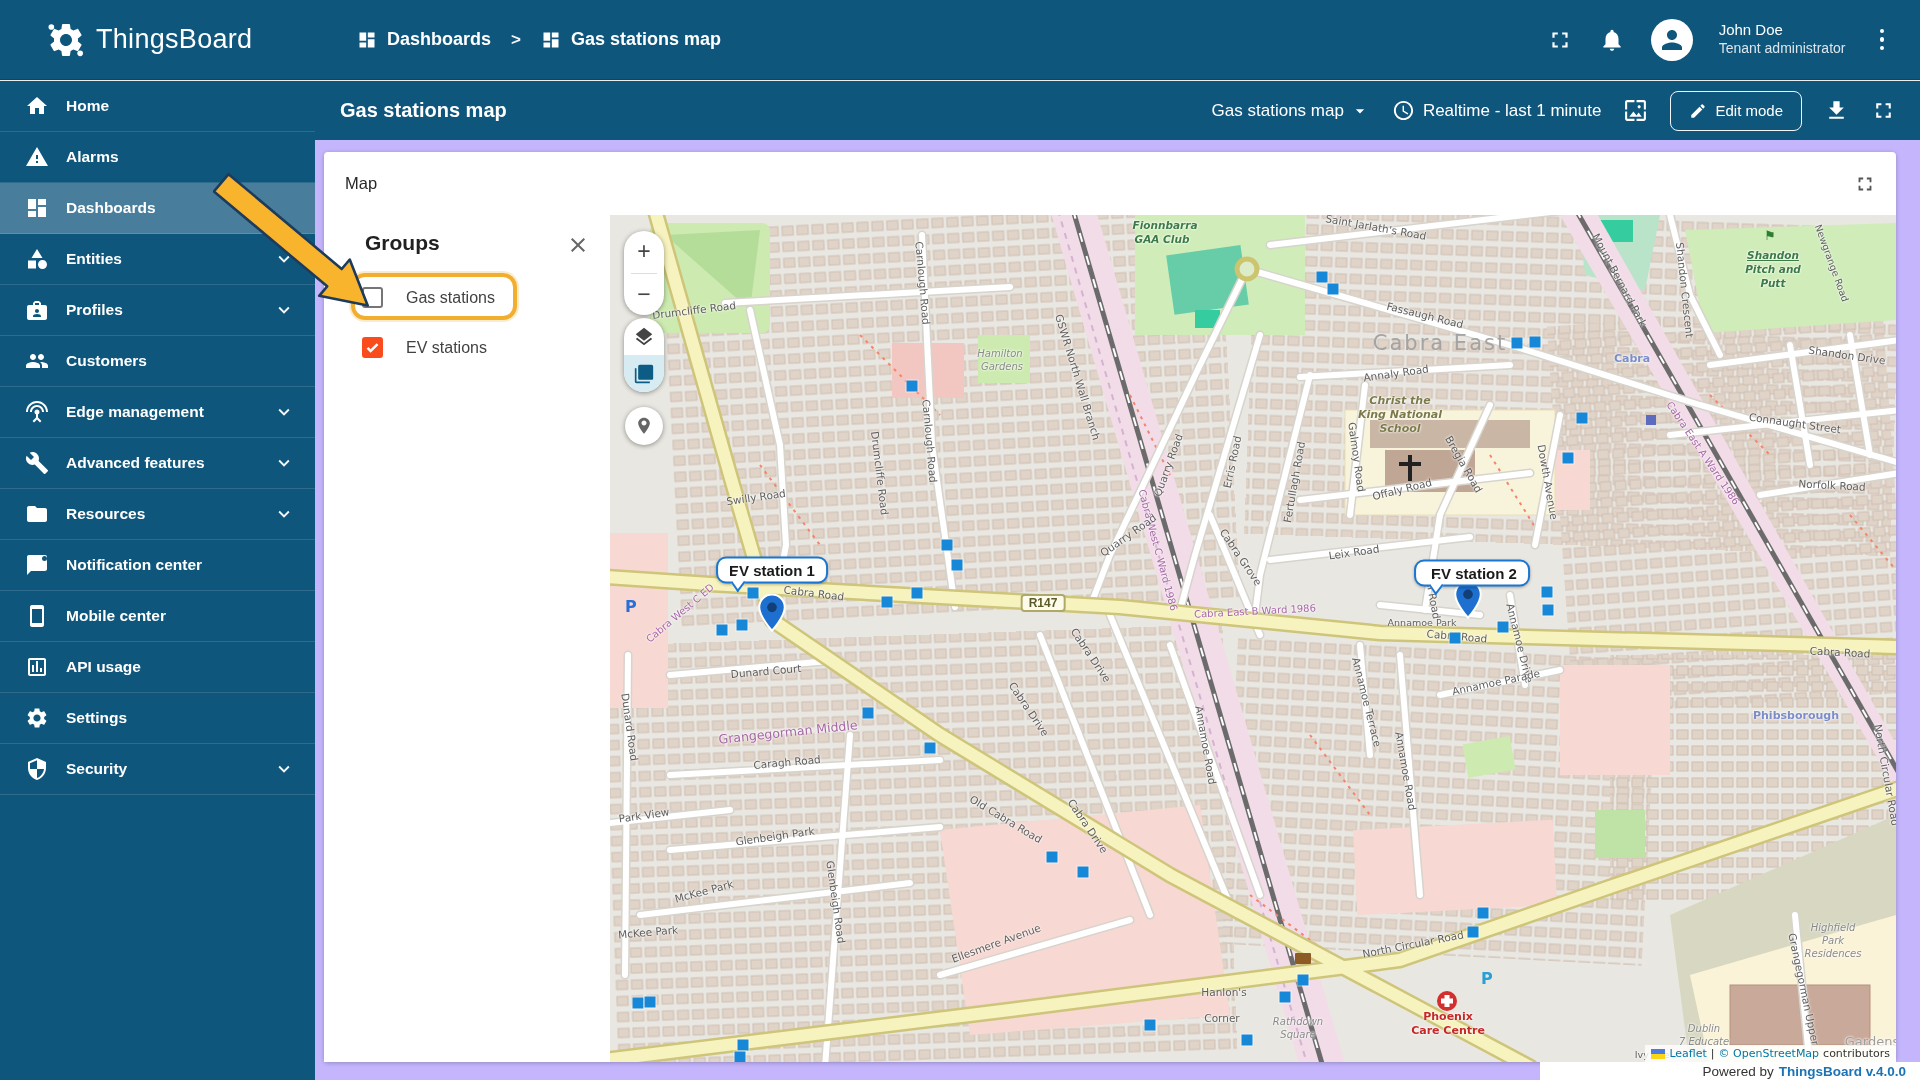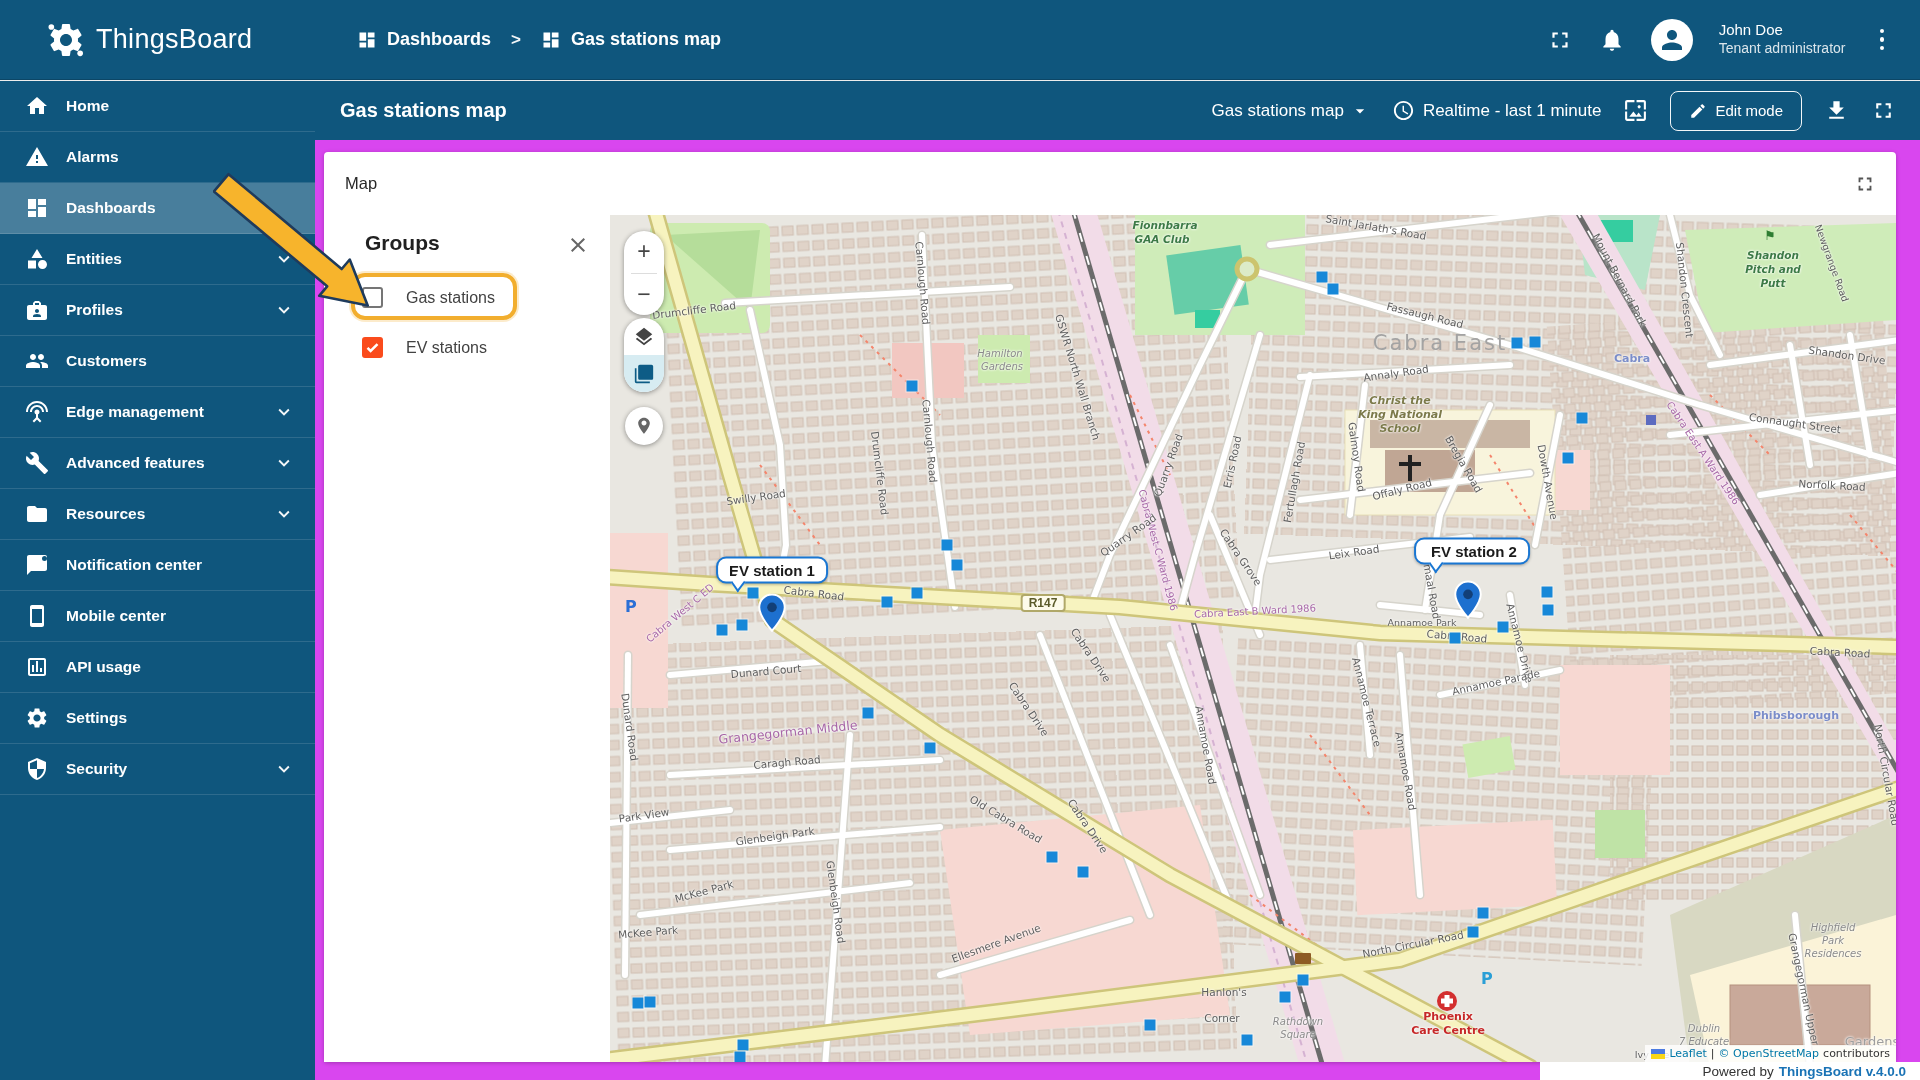--- a/index.html
+++ b/index.html
@@ -39,21 +39,21 @@
   
   .sidenav { position:absolute; left:0; top:81px; bottom:0; width:315px; background:#0F567D; z-index:20; }
   .nav-item { height:51px; display:flex; align-items:center; padding:0 20px 0 25px; gap:17px;
               color:#fff; cursor:pointer; border-bottom:1px solid rgba(255,255,255,.13); }
   .nav-item.selected { background:rgba(255,255,255,.24); }
   .nav-label { font-size:15.5px; font-weight:bold; flex:1; }
   .nav-icon { width:24px; height:24px; }
   .nav-chev { opacity:.95; }
 
   
-  .content { position:absolute; left:315px; top:140px; right:0; bottom:0; background:#d946ef; }
+  .content { position:absolute; left:315px; top:140px; right:0; bottom:0; background:#c4b5fd; }
   .card { position:absolute; left:9px; top:12px; width:1572px; height:910px; background:#fff;
           border-radius:4px; box-shadow:0 1px 4px rgba(0,0,0,.25); }
   .card-head { height:63px; display:flex; align-items:center; padding:0 20px 0 21px; }
   .card-title { font-size:16.5px; font-weight:500; color:#282828; }
   .card-fs { margin-left:auto; color:#555; cursor:pointer; background:none; border:none; }
   .card-body { position:absolute; left:0; top:63px; right:0; bottom:0; display:flex; }
 
   
   .groups { width:286px; position:relative; background:#fff; }
   .groups-title { position:absolute; left:41px; top:16px; font-size:21px; font-weight:bold; color:#212121; }
@@ -588,21 +588,21 @@
           <text x="1160" y="25" font-size="13" fill="#2E7D32" font-family="DejaVu Sans" text-anchor="middle">⚑</text>
           <rect x="685" y="738" width="16" height="11" rx="1" fill="#8D5B24"></rect>
         </svg>
 
         <div id="labels-layer">
             <span class="ml road" style="left: 766px; top: 12px; transform: translate(-50%, -50%) rotate(10deg);">Saint Jarlath's Road</span>
             <span class="ml road" style="left: 815px; top: 100px; transform: translate(-50%, -50%) rotate(14deg);">Fassaugh Road</span>
             <span class="ml big" style="left: 830px; top: 128px; transform: translate(-50%, -50%) rotate(0deg);">Cabra East</span>
             <span class="ml green" style="left: 555px; top: 10px; transform: translate(-50%, -50%) rotate(0deg);">Fionnbarra</span>
             <span class="ml green" style="left: 552px; top: 24px; transform: translate(-50%, -50%) rotate(0deg);">GAA Club</span>
-            <span class="ml green" style="left: 1163px; top: 40px; transform: translate(-50%, -50%) rotate(0deg);">Shandon</span>
+            <span class="ml green" style="left: 1163px; top: 40px; transform: translate(-50%, -50%) rotate(0deg); text-decoration: underline;">Shandon</span>
             <span class="ml green" style="left: 1163px; top: 54px; transform: translate(-50%, -50%) rotate(0deg);">Pitch and</span>
             <span class="ml green" style="left: 1163px; top: 68px; transform: translate(-50%, -50%) rotate(0deg);">Putt</span>
             <span class="ml road" style="left: 1010px; top: 65px; transform: translate(-50%, -50%) rotate(62deg);">Mount Bernard Park</span>
             <span class="ml road" style="left: 1075px; top: 75px; transform: translate(-50%, -50%) rotate(84deg);">Shandon Crescent</span>
             <span class="ml road" style="left: 1237px; top: 140px; transform: translate(-50%, -50%) rotate(8deg);">Shandon Drive</span>
             <span class="ml station" style="left: 1022px; top: 143px; transform: translate(-50%, -50%) rotate(0deg);">Cabra</span>
             <span class="ml road" style="left: 1185px; top: 208px; transform: translate(-50%, -50%) rotate(8deg);">Connaught Street</span>
             <span class="ml road" style="left: 1222px; top: 270px; transform: translate(-50%, -50%) rotate(3deg);">Norfolk Road</span>
             <span class="ml road-sm" style="left: 1222px; top: 48px; transform: translate(-50%, -50%) rotate(70deg);">Newgrange Road</span>
             <span class="ml purple" style="left: 1093px; top: 238px; transform: translate(-50%, -50%) rotate(56deg);">Cabra East A Ward 1986</span>
@@ -710,21 +710,21 @@
 
         <div class="shield" style="left:433px; top:388px;">R147</div>
 
         <div class="st-label" style="left:162px; top:355px;">EV station 1</div>
         <div class="st-pin" style="left:162px; top:418px;">
           <svg width="34" height="40" viewBox="0 0 24 28">
               <path d="M12 1C7.03 1 3 5.03 3 10c0 6.6 9 16.5 9 16.5S21 16.6 21 10c0-4.97-4.03-9-9-9z" fill="#1D70CF" stroke="#fff" stroke-width="1.4"></path>
               <circle cx="12" cy="10" r="3.4" fill="#123F77"></circle>
             </svg>
         </div>
-        <div class="st-label" style="left:862px; top:336px;padding-left:15px;">EV station 2</div>
+        <div class="st-label" style="left:862px; top:358px;padding-left:15px;">EV station 2</div>
         <div class="st-pin" style="left:858px; top:405px;">
           <svg width="34" height="40" viewBox="0 0 24 28">
               <path d="M12 1C7.03 1 3 5.03 3 10c0 6.6 9 16.5 9 16.5S21 16.6 21 10c0-4.97-4.03-9-9-9z" fill="#1D70CF" stroke="#fff" stroke-width="1.4"></path>
               <circle cx="12" cy="10" r="3.4" fill="#123F77"></circle>
             </svg>
         </div>
 
         <div class="ctl zoom-pill">
           <button>+</button>
           <div class="sep"></div>

